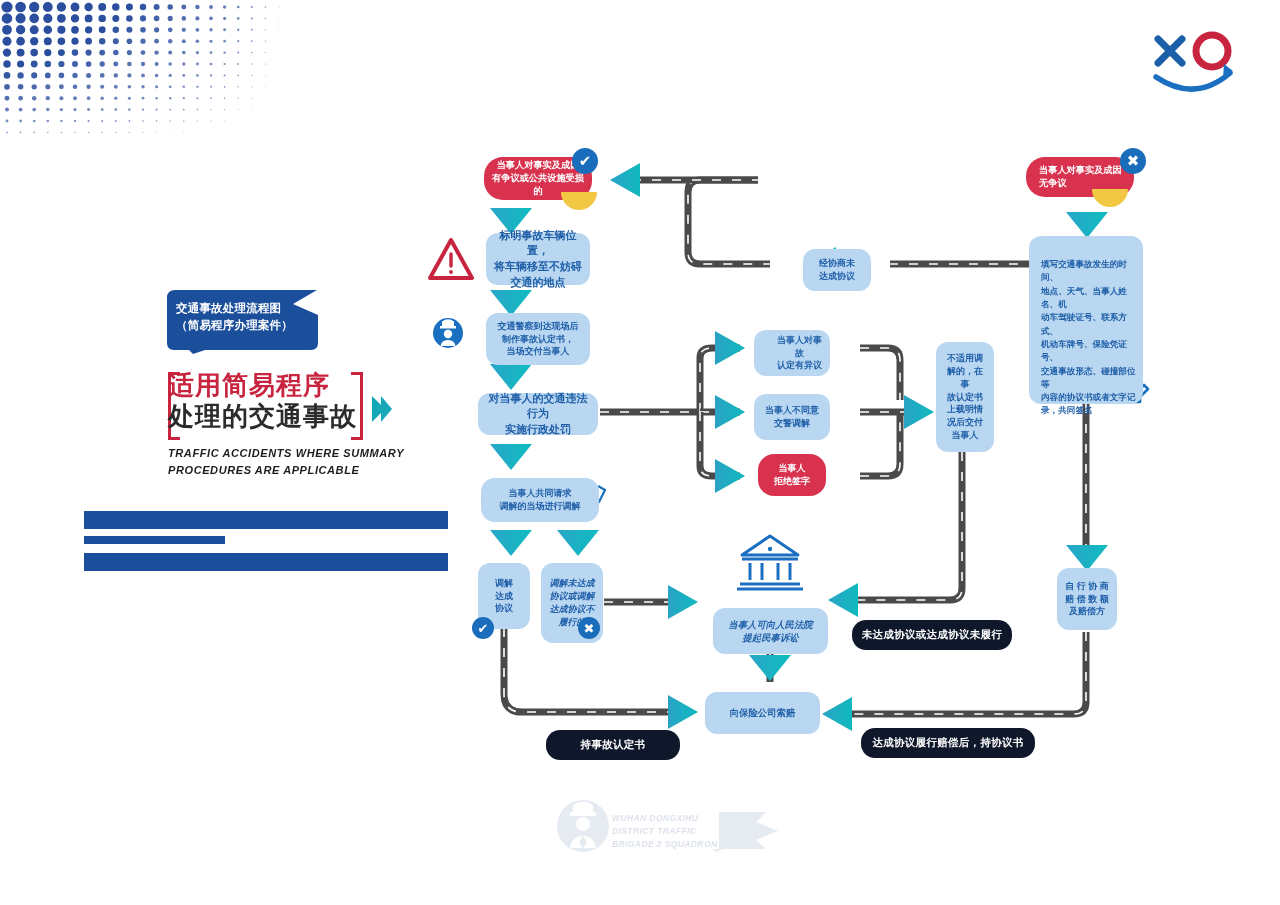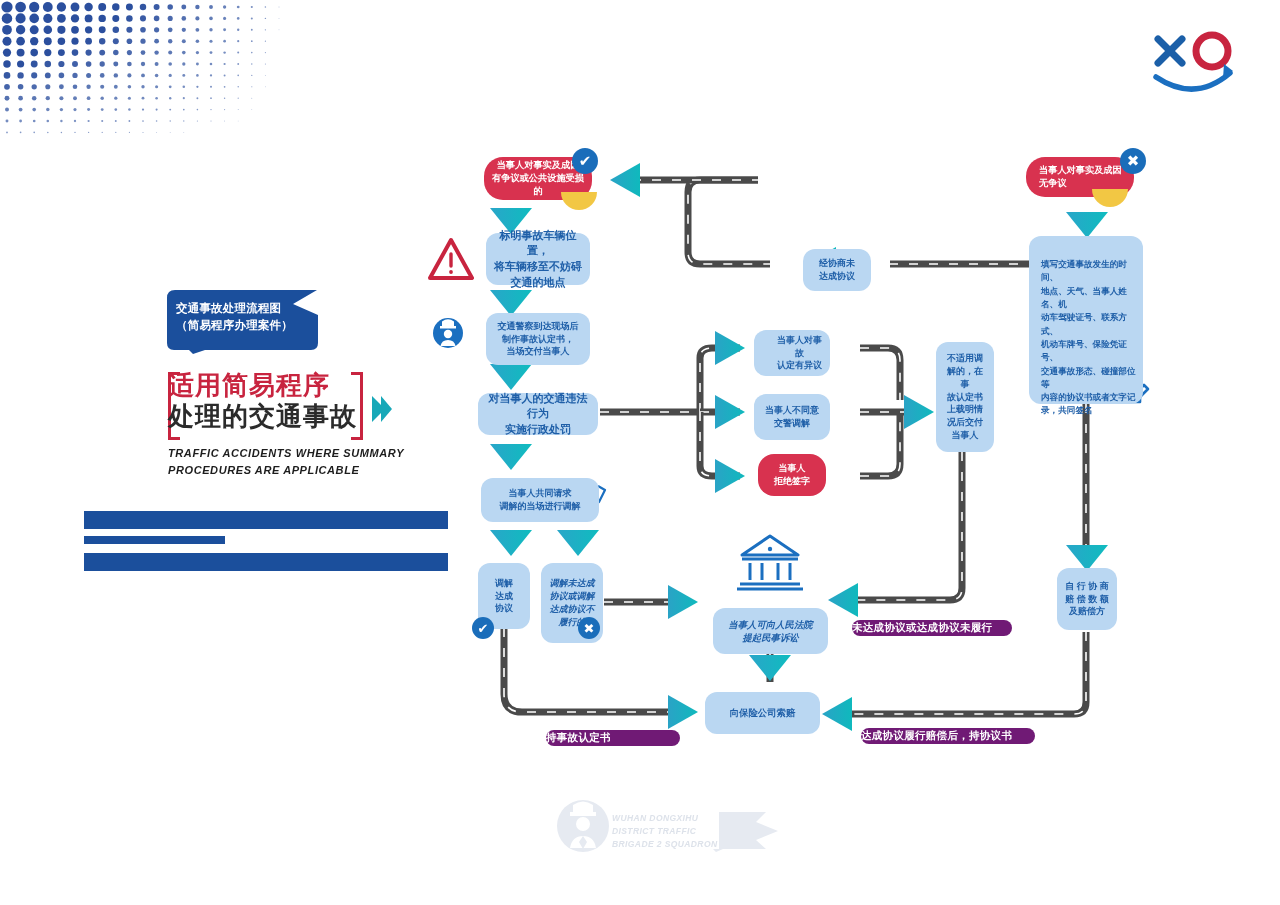--- a/index.html
+++ b/index.html
@@ -41,23 +41,23 @@
   
   .node { position:absolute; display:flex; align-items:center; justify-content:center;
       text-align:center; border-radius:12px; font-weight:bold;
       line-height:1.42; padding:6px 7px; }
   .node.blue  { background:#bad7f2; color:#1f5fa8; }
   .node.red   { background:#d8324f; color:#ffffff; border-radius:16px; }
   .node.wide-r{ background:#d8324f; color:#ffffff; border-radius:19px; }
   .node .inner { width:100%; }
 
   
-  .pill { position:absolute; background:#701a75; color:#fff; border-radius:14px;
-      display:flex; align-items:center; justify-content:flex-start;
-      font-size:10.5px; font-weight:bold; letter-spacing:.3px; height:16px; }
+  .pill { position:absolute; background:#0f172a; color:#fff; border-radius:14px;
+      display:flex; align-items:center; justify-content:center;
+      font-size:10.5px; font-weight:bold; letter-spacing:.3px; height:30px; }
 
   
   .badge { position:absolute; width:26px; height:26px; border-radius:50%;
       display:flex; align-items:center; justify-content:center;
       color:#fff; font-size:15px; font-weight:bold; }
   .badge.ok  { background:#1a6dba; }
   .badge.no  { background:#1a6dba; }
   .badge.small { width:22px; height:22px; font-size:13px; }
 
   .semi { position:absolute; background:#f2c744; }
@@ -533,21 +533,21 @@
     <span class="inner" style="white-space:pre-line;">交通警察到达现场后
 制作事故认定书，
 当场交付当事人</span>
   </div>
 
   <div class="node blue" style="left:478px;top:393px;width:120px;height:42px;font-size:11px;">
     <span class="inner" style="white-space:pre-line;">对当事人的交通违法行为
 实施行政处罚</span>
   </div>
 
-  <div class="node blue" style="left:481px;top:478px;width:118px;height:44px;font-size:9px;">
+  <div class="node blue" style="left:481px;top:478px;width:118px;height:44px;font-size:9px;border-radius:14px;">
     <span class="inner" style="white-space:pre-line;">当事人共同请求
 调解的当场进行调解</span>
   </div>
 
   <div class="node blue" style="left:478px;top:563px;width:52px;height:66px;font-size:9px;">
     <span class="inner" style="white-space:pre-line;">调解
 达成
 协议</span>
   </div>
   <div class="badge ok small" style="left:472px;top:617px;">

